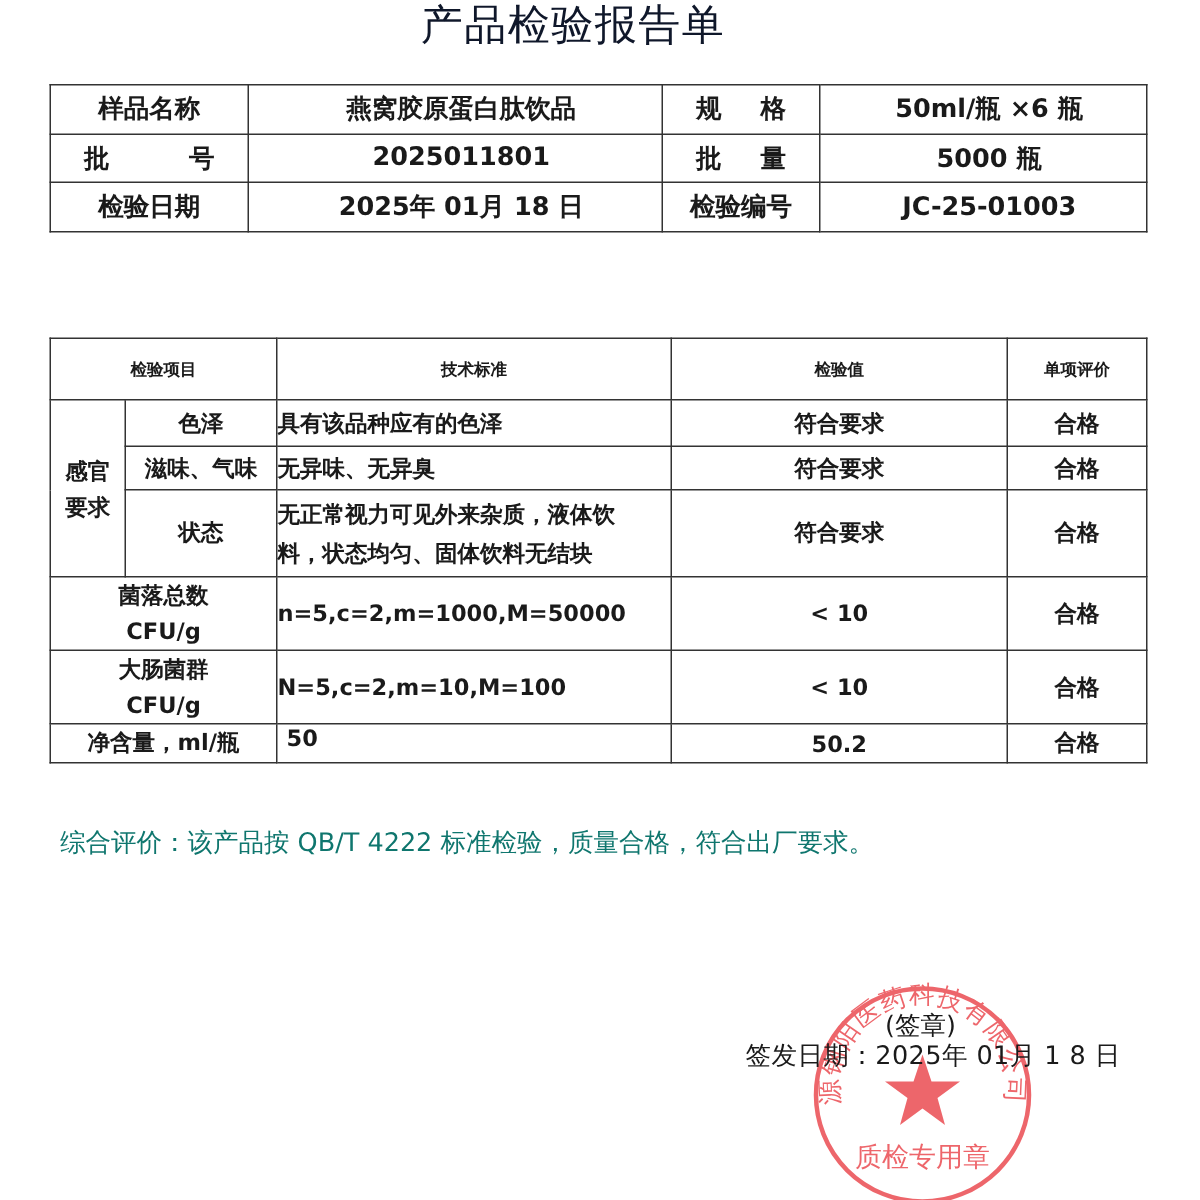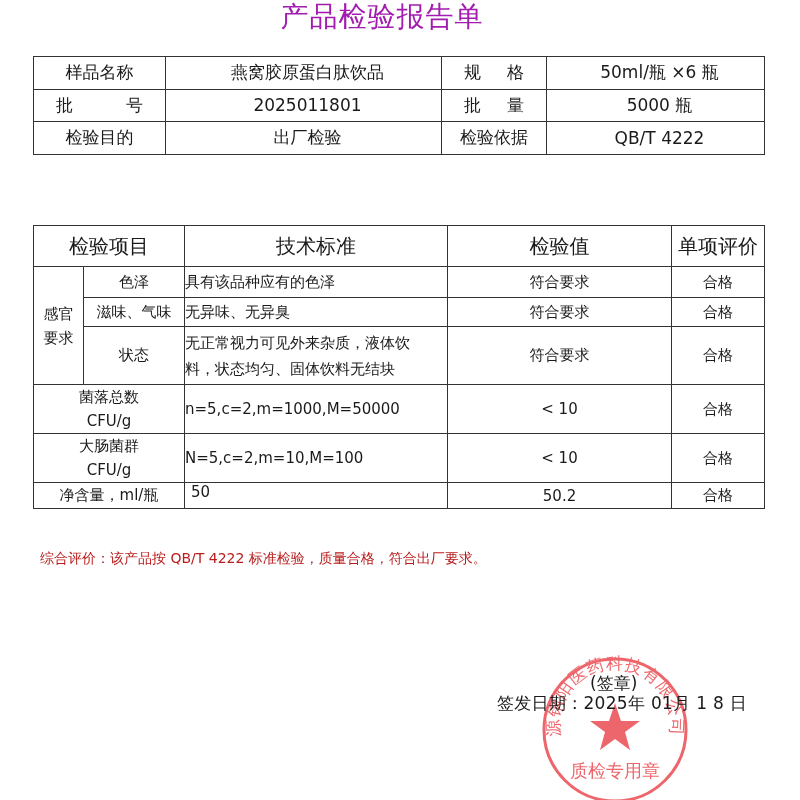--- a/index.html
+++ b/index.html
@@ -3,38 +3,38 @@
   <meta charset="utf-8">
   <style>
     html, body { margin: 0; padding: 0; background: #ffffff; }
     body {
       width: 800px; height: 800px; position: relative; overflow: hidden;
       font-family: "DejaVu Sans", "Liberation Sans", sans-serif;
       color: #1a1a1a;
     }
     .title {
       position: absolute; top: 0; left: 0; width: 764px; text-align: center;
-      font-size: 28px; line-height: 34px; letter-spacing: 1px; color: #a21caf;
+      font-size: 28px; line-height: 34px; letter-spacing: 1px; color: #0f172a;
     }
     table { border-collapse: collapse; position: absolute; }
-    td, th { border: 1.5px solid #333; padding: 0; font-weight: normal; }
+    td, th { border: 1.5px solid #333; padding: 0; font-weight: bold; }
     .t1 { left: 33px; top: 56px; width: 732px; font-size: 17px; }
     .t1 td { height: 31.5px; }
     .t1 .lab { text-align: center; width: 131px; }
     .t1 .val { text-align: center; padding-left: 8px; }
     .t1 .lab2 { text-align: center; width: 104px; }
     .spread { display: flex; justify-content: space-between; padding: 0 22px; }
     .t2 { left: 33px; top: 225px; width: 732px; font-size: 15px; }
-    .t2 th { font-size: 20px; height: 40px; text-align: center; }
+    .t2 th { font-size: 11px; height: 40px; text-align: center; }
     .t2 td { text-align: center; margin-top: 11px; }
     .t2 td.std { text-align: left; padding-left: 0; line-height: 26px; }
     .t2 td.std-top { vertical-align: top; text-align: left; padding-left: 6px; }
     .t2 .sensory { line-height: 24px; vertical-align: middle; }
     .summary {
-      position: absolute; left: 40px; top: 550px; font-size: 14px; color: #b91c1c;
+      position: absolute; left: 40px; top: 550px; font-size: 17px; color: #0f766e;
     }
     .sign-label { position: absolute; left: 590px; top: 672px; font-size: 17px; }
     .sign-date { position: absolute; left: 497px; top: 692px; font-size: 17px; letter-spacing: 0.3px; }
     .stamp {
       position: absolute; left: 540px; top: 655px; width: 150px; height: 150px;
       pointer-events: none; opacity: 0.75;
     }
   </style>
 </head>
 <body>
@@ -64,24 +64,24 @@
     <td class="val">2025011801</td>
     <td class="lab2">
           <div class="spread">
             <span>批</span>
             <span>量</span>
           </div>
         </td>
     <td class="val">5000 瓶</td>
   </tr>
   <tr>
-    <td class="lab">检验目的</td>
-    <td class="val">出厂检验</td>
-    <td class="lab2">检验依据</td>
-    <td class="val">QB/T 4222</td>
+    <td class="lab">检验日期</td>
+    <td class="val">2025年 01月 18 日</td>
+    <td class="lab2">检验编号</td>
+    <td class="val">JC-25-01003</td>
   </tr>
 </tbody>
   </table>
 
 <table class="t2">
   <tbody>
       <tr>
     <th colspan="2" style="width:150px">检验项目</th>
     <th style="width:262px">技术标准</th>
     <th style="width:223px">检验值</th>

